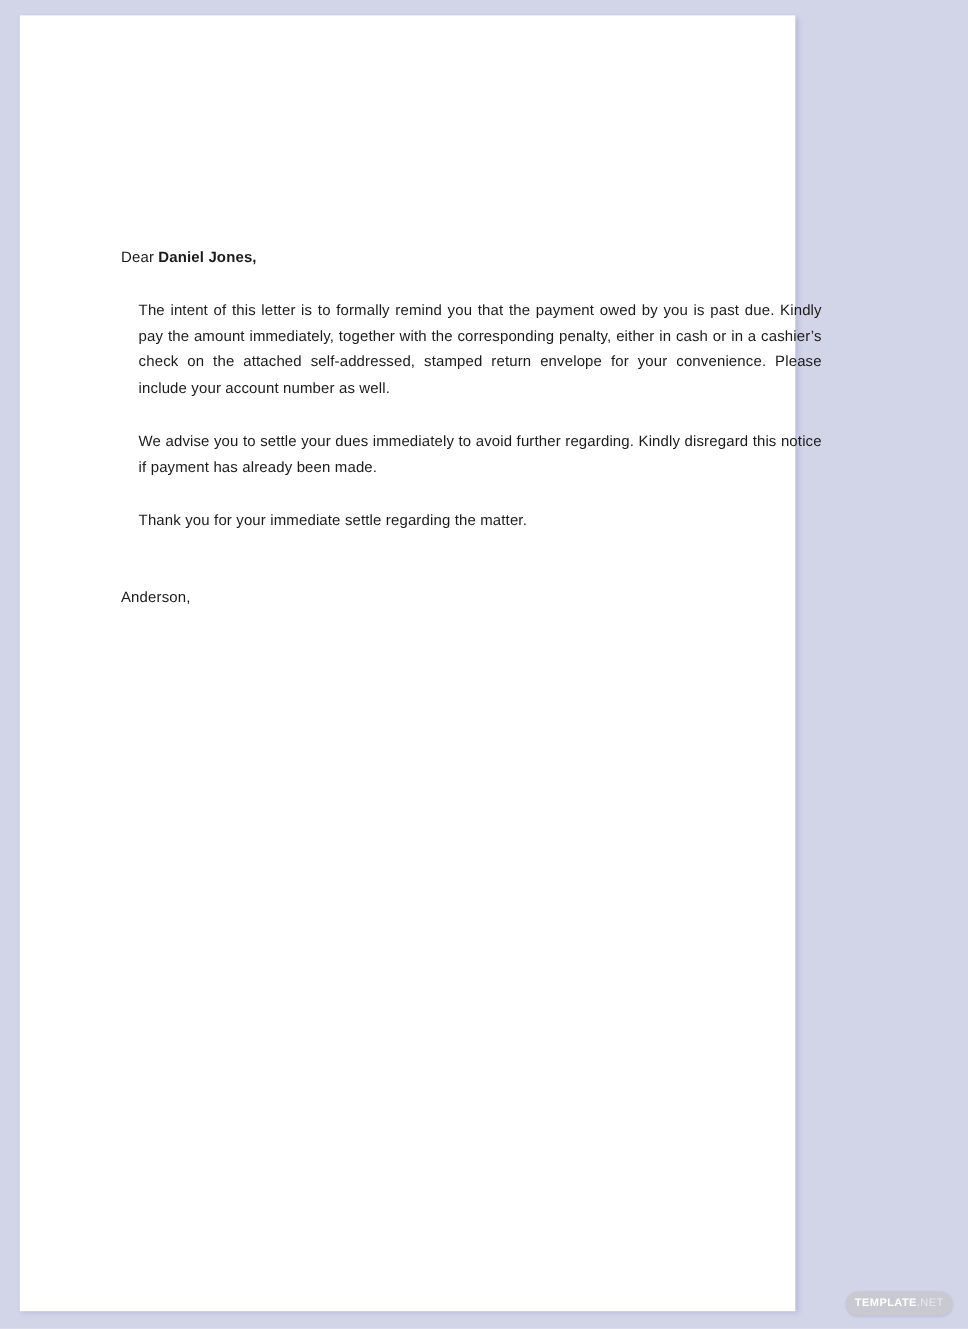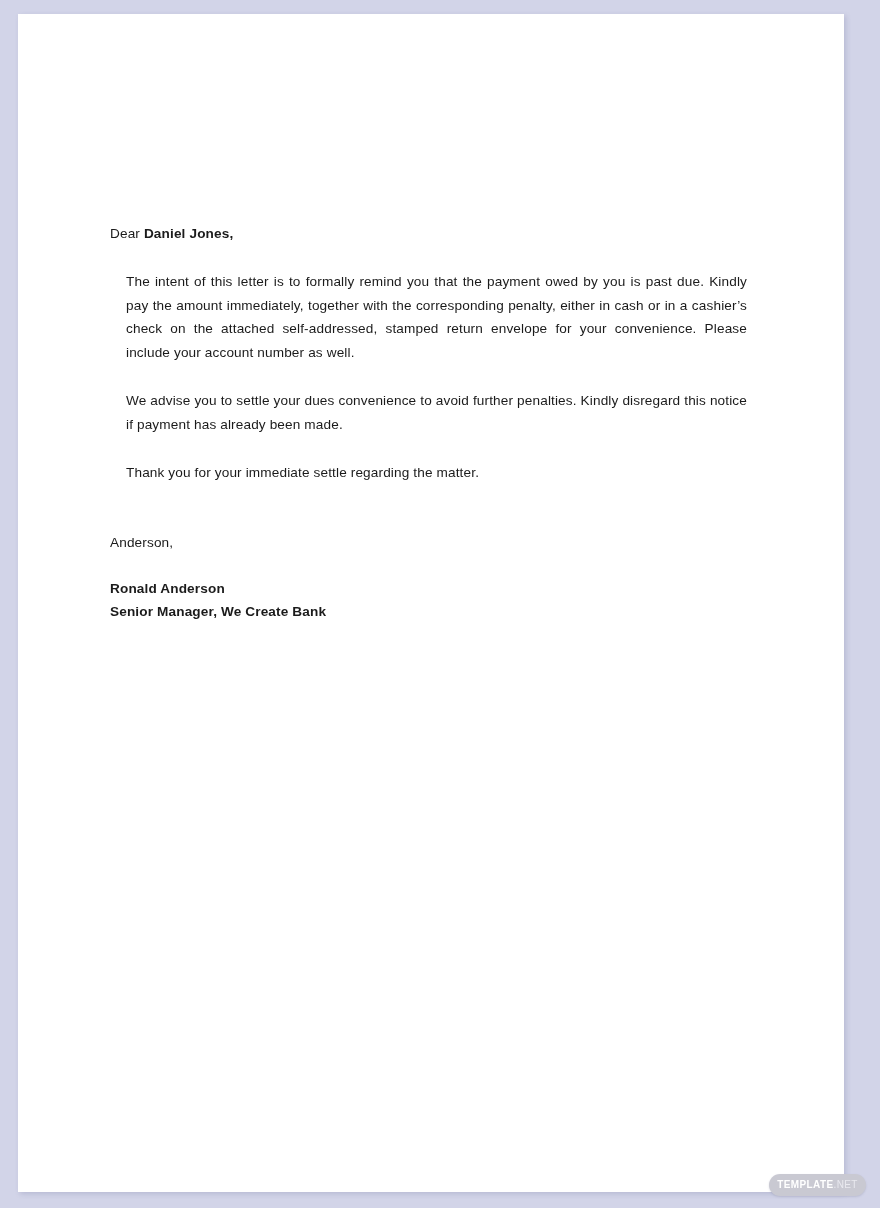--- a/index.html
+++ b/index.html
@@ -13,21 +13,21 @@
     font-family: "Liberation Sans", sans-serif;
     overflow: hidden;
     position: relative;
   }
 
   
   .page-sheet {
     position: absolute;
     left: 18px;
     top: 14px;
-    width: 826px;
+    width: 705px;
     height: 1178px;
     background: #ffffff;
     box-shadow: 2px 2px 5px rgba(90, 95, 140, 0.22);
   }
 
   
   .letter {
     position: absolute;
     left: 92px;       
     top: 208px;       
@@ -102,29 +102,25 @@
 <body>
 
 <div class="page-sheet">
 
   <div class="letter">
 
     <p class="salutation"><span>Dear </span><span class="recipient">Daniel Jones,</span></p>
 
     <p class="body-para">The intent of this letter is to formally remind you that the payment owed by you is past due. Kindly pay the amount immediately, together with the corresponding penalty, either in cash or in a cashier’s check on the attached self-addressed, stamped return envelope for your convenience. Please include your account number as well.</p>
 
-    <p class="body-para">We advise you to settle your dues convenience to avoid further penalties. Kindly disregard this notice if payment has already been made.</p>
+    <p class="body-para">We advise you to settle your dues immediately to avoid further regarding. Kindly disregard this notice if payment has already been made.</p>
 
     <p class="body-para">Thank you for your immediate settle regarding the matter.</p>
 
     <p class="closing">Anderson,</p>
 
-    <div class="signature">
-      <div>Ronald Anderson</div>
-      <div>Senior Manager, We Create Bank</div>
-    </div>
 
   </div>
 </div>
 
 <div class="watermark">
   <span class="wm-text"><span class="wm-bold">TEMPLATE</span><span class="wm-light">.NET</span></span>
 </div>
 
 </body></html>

